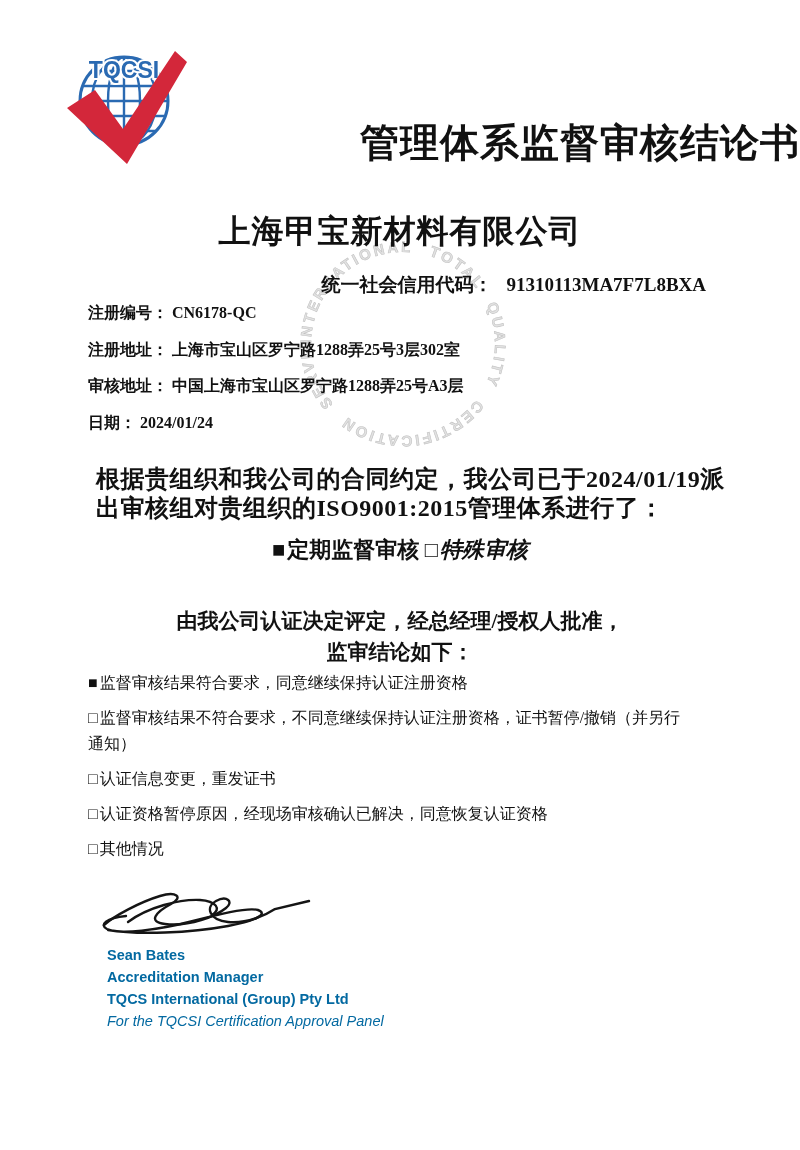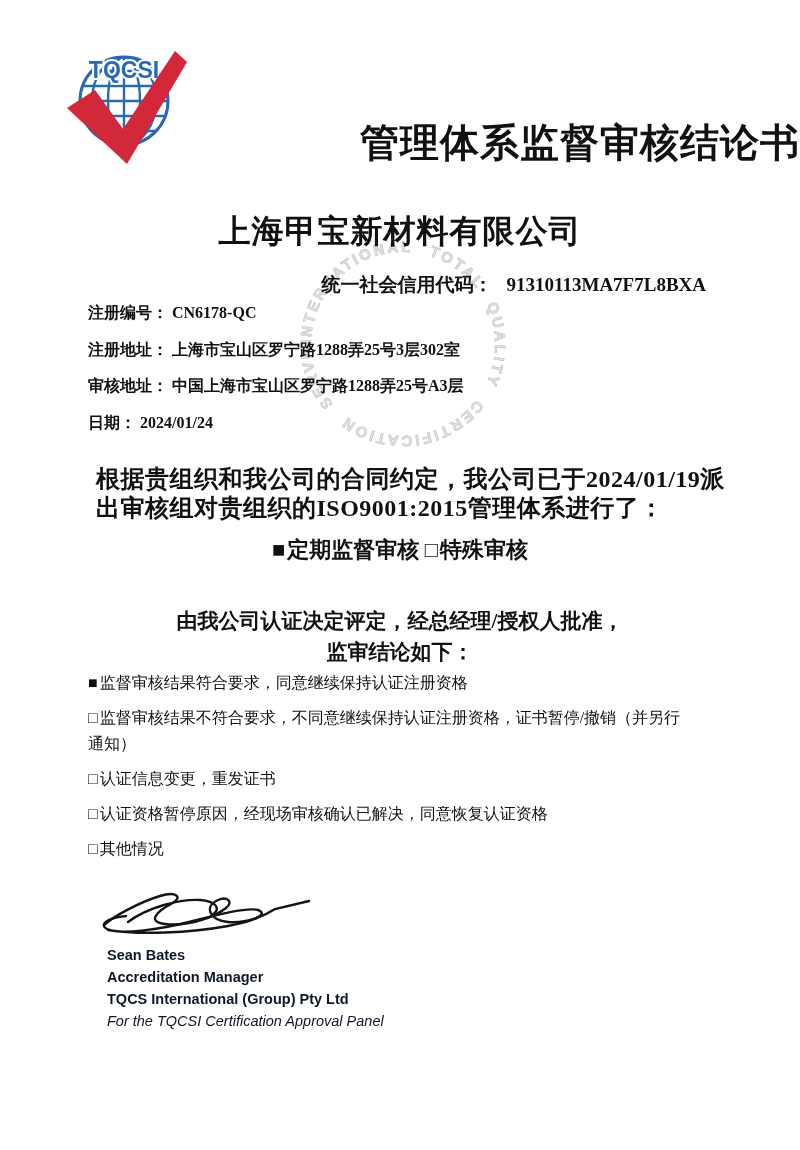--- a/index.html
+++ b/index.html
@@ -21,31 +21,31 @@
   .company{left:0;top:210px;width:100%;text-align:center;
     font-size:32px;font-weight:700;letter-spacing:1px;}
   .credit{left:0;top:272px;width:706px;text-align:right;font-size:19px;font-weight:700;}
   .credit .val{margin-left:14px;font-family:"Liberation Serif","DejaVu Serif",serif;}
   .field{left:88px;font-size:16px;font-weight:700;white-space:nowrap;}
   .field .val{margin-left:4px;}
   .f0{top:303px}.f1{top:340px}.f2{top:376px}.f3{top:413px}
   .body-para{left:88px;top:457px;width:632px;font-size:24px;font-weight:700;
     line-height:29px;letter-spacing:0.5px;margin:8px;}
   .audit-line{left:0;top:535px;width:100%;text-align:center;font-size:22px;font-weight:700;}
-  .audit-line .opt+.opt{}
+  .audit-line .opt+.opt{font-style:italic;}
   .audit-line .marker{margin-right:2px;}
   .approval{left:0;top:606px;width:100%;text-align:center;
     font-size:21px;font-weight:700;line-height:31px;}
   .conclusions{left:88px;top:670px;width:600px;font-size:16px;line-height:26px;font-weight:500;}
   .conclusions .item{margin-bottom:9px;}
   .conclusions .marker{margin-right:2px;}
   .sig-img{left:98px;top:878px;}
   .sig-block{left:107px;top:944px;
     font-family:"Liberation Sans","DejaVu Sans",sans-serif;
-    font-size:14.5px;font-weight:700;line-height:22px;color:#0f172a;}
+    font-size:14.5px;font-weight:700;line-height:22px;color:#0369a1;}
   .sig-block .panel{font-style:italic;font-weight:400;text-align:center;}
 </style>
 </head>
 <body>
 
 <div class="page">
 
   <svg class="wm" width="216" height="216" viewBox="0 0 216 216" aria-hidden="true">
     <defs>
       <path id="wmcircle" d="M 16 108 A 92 92 0 1 1 200 108 A 92 92 0 1 1 16 108" fill="none"></path>

